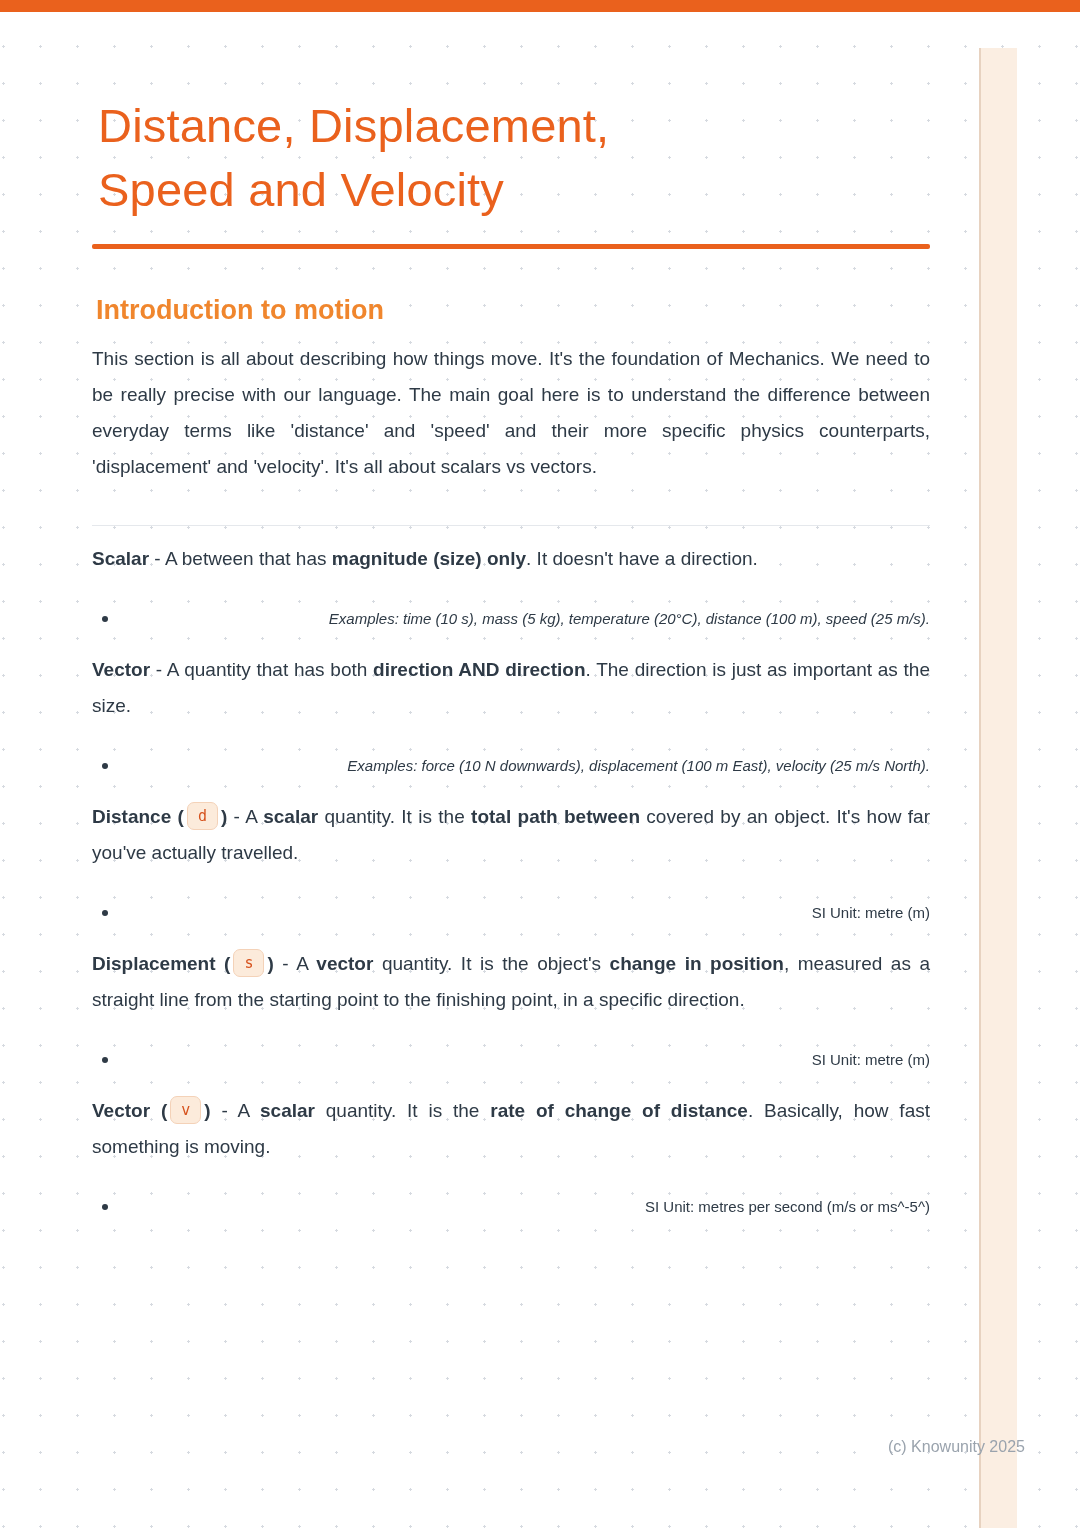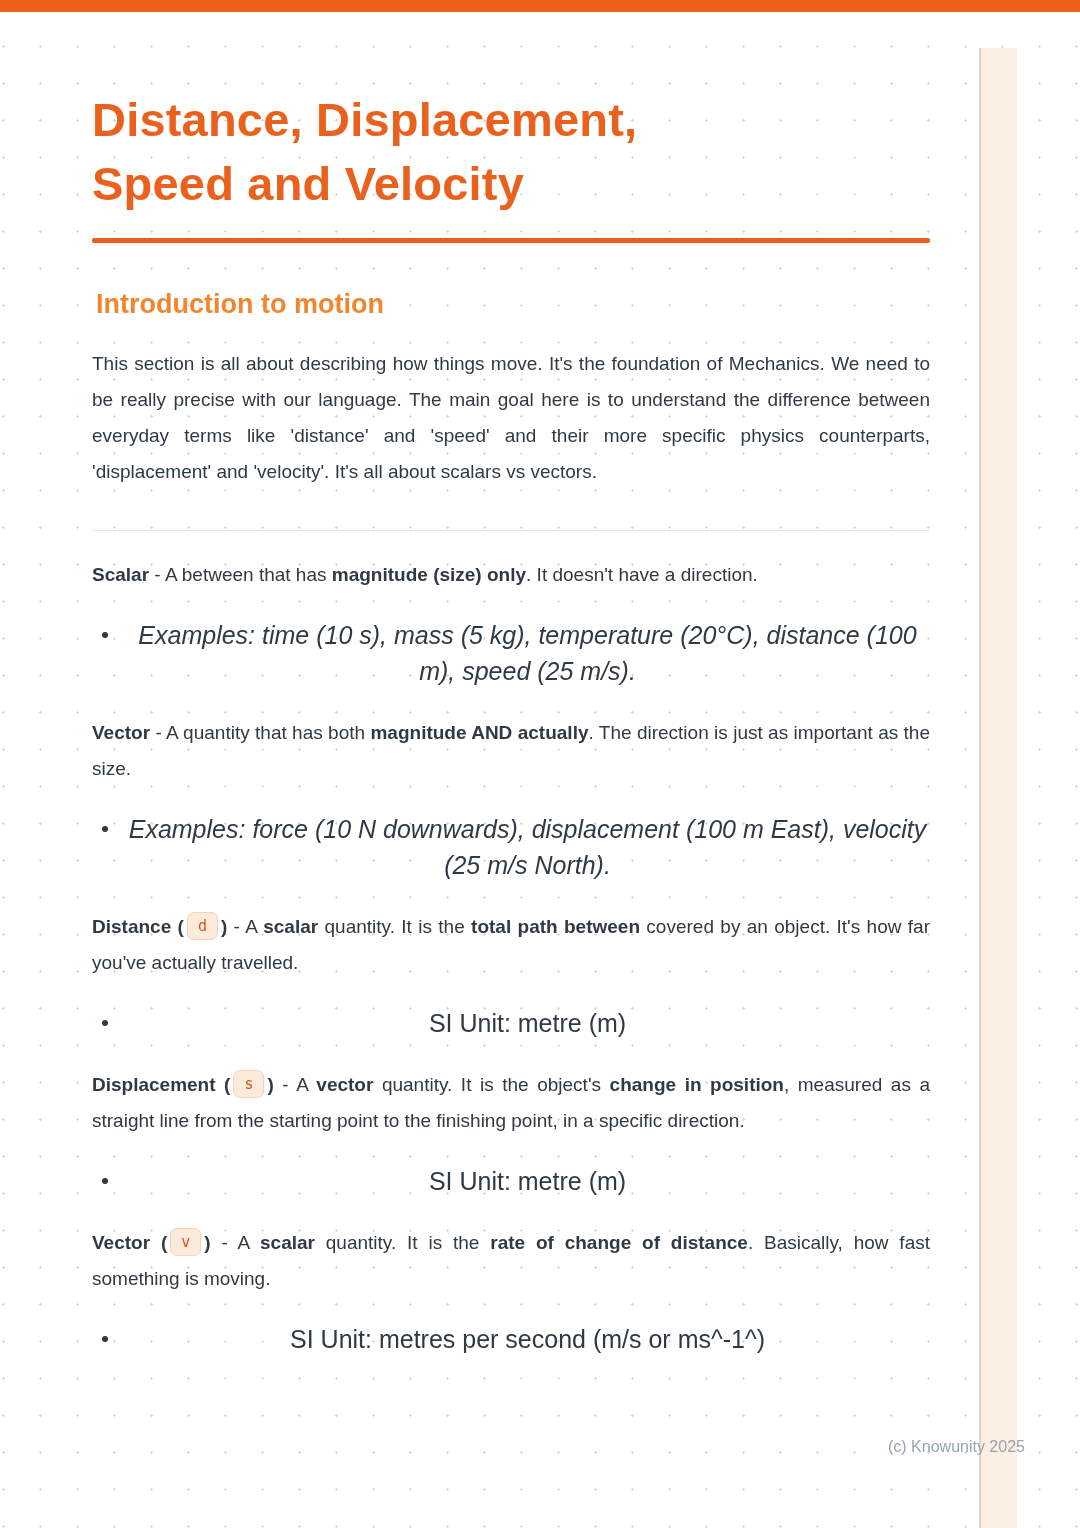--- a/index.html
+++ b/index.html
@@ -13,25 +13,25 @@
     position:absolute;inset:0;z-index:0;
     background-image:radial-gradient(circle,#D6DAE0 1.3px,rgba(0,0,0,0) 1.4px);
     background-size:37px 37px;background-position:22px 28px;
   }
   .topbar{position:absolute;top:0;left:0;width:100%;height:12px;background:var(--accent,#EA611D);z-index:2}
   .edge-band{
     position:absolute;top:48px;bottom:0;left:979px;width:38px;z-index:1;
     background:var(--band-bg,#FBEEE2);border-left:2px solid #E7D2C0;
   }
   .content{position:absolute;left:92px;top:88px;width:838px;z-index:2}
-  h1{margin:0;font-size:47px;line-height:1.36;font-weight:700;color:var(--accent,#EA611D);letter-spacing:.2px}
+  h1{margin:6px;font-size:47px;line-height:1.36;font-weight:400;color:var(--accent,#EA611D);letter-spacing:.2px}
   .rule{height:5px;background:var(--accent,#EA611D);margin-top:22px;border-radius:2px}
   h2{font-size:27px;font-weight:700;color:var(--heading,#F0862D);margin:46px 4px 0}
-  .para{font-size:19px;line-height:36px;text-align:justify;margin:26px 0 0}
-  .bullet{position:relative;font-size:25px;line-height:36px;padding-left:33px;margin:24px 0 0;text-align:center}
+  .para{font-size:19px;line-height:36px;text-align:justify;margin:15px 0 0}
+  .bullet{position:relative;font-size:15px;line-height:36px;padding-left:33px;margin:24px 0 0;text-align:right}
   .bullet::before{content:"";position:absolute;left:10px;top:15px;width:6px;height:6px;border-radius:50%;background:var(--text,#2E3A46)}
   .b{font-weight:700}
   .i{font-style:italic}
   code.tok{
     display:inline-block;font-family:"DejaVu Sans Mono",monospace;font-size:15px;line-height:20px;
     padding:3px 10px;border-radius:7px;margin:0 3px;vertical-align:2px;
     background:var(--token-bg,#FCEBDB);border:1px solid var(--token-border,#F4D2B8);color:var(--token-text,#D6521D);
   }
   hr.divider{border:none;border-top:1px solid #E5E8EC;margin:40px 0 0}
   .watermark{position:absolute;left:888px;top:1438px;font-size:16px;color:#9AA3AD;z-index:3}
@@ -45,24 +45,24 @@
 
 <div class="content">
   <h1><span>Distance, Displacement,</span><br><span>Speed and Velocity</span></h1>
   <div class="rule"></div>
   <div>
       <h2>Introduction to motion</h2>
       <div class="para"><span class="">This section is all about describing how things move. It's the foundation of Mechanics. We need to be really precise with our language. The main goal here is to understand the difference between everyday terms like 'distance' and 'speed' and their more specific physics counterparts, 'displacement' and 'velocity'. It's all about scalars vs vectors.</span></div>
       <hr class="divider">
       <div class="para"><span class="b">Scalar</span><span class=""> - A between that has </span><span class="b">magnitude (size) only</span><span class="">. It doesn't have a direction.</span></div>
       <div class="bullet"><span class="i">Examples: time (10 s), mass (5 kg), temperature (20°C), distance (100 m), speed (25 m/s).</span></div>
-      <div class="para"><span class="b">Vector</span><span class=""> - A quantity that has both </span><span class="b">magnitude AND actually</span><span class="">. The direction is just as important as the size.</span></div>
+      <div class="para"><span class="b">Vector</span><span class=""> - A quantity that has both </span><span class="b">direction AND direction</span><span class="">. The direction is just as important as the size.</span></div>
       <div class="bullet"><span class="i">Examples: force (10 N downwards), displacement (100 m East), velocity (25 m/s North).</span></div>
       <div class="para"><span class="b">Distance (</span><code class="tok">d</code><span class="b">)</span><span class=""> - A </span><span class="b">scalar</span><span class=""> quantity. It is the </span><span class="b">total path between</span><span class=""> covered by an object. It's how far you've actually travelled.</span></div>
       <div class="bullet"><span class="">SI Unit: metre (m)</span></div>
       <div class="para"><span class="b">Displacement (</span><code class="tok">s</code><span class="b">)</span><span class=""> - A </span><span class="b">vector</span><span class=""> quantity. It is the object's </span><span class="b">change in position</span><span class="">, measured as a straight line from the starting point to the finishing point, in a specific direction.</span></div>
       <div class="bullet"><span class="">SI Unit: metre (m)</span></div>
       <div class="para"><span class="b">Vector (</span><code class="tok">v</code><span class="b">)</span><span class=""> - A </span><span class="b">scalar</span><span class=""> quantity. It is the </span><span class="b">rate of change of distance</span><span class="">. Basically, how fast something is moving.</span></div>
-      <div class="bullet"><span class="">SI Unit: metres per second (m/s or ms^-1^)</span></div>
+      <div class="bullet"><span class="">SI Unit: metres per second (m/s or ms^-5^)</span></div>
     </div>
 </div>
 
 <div class="watermark">(c) Knowunity 2025</div>
 
 </body></html>

